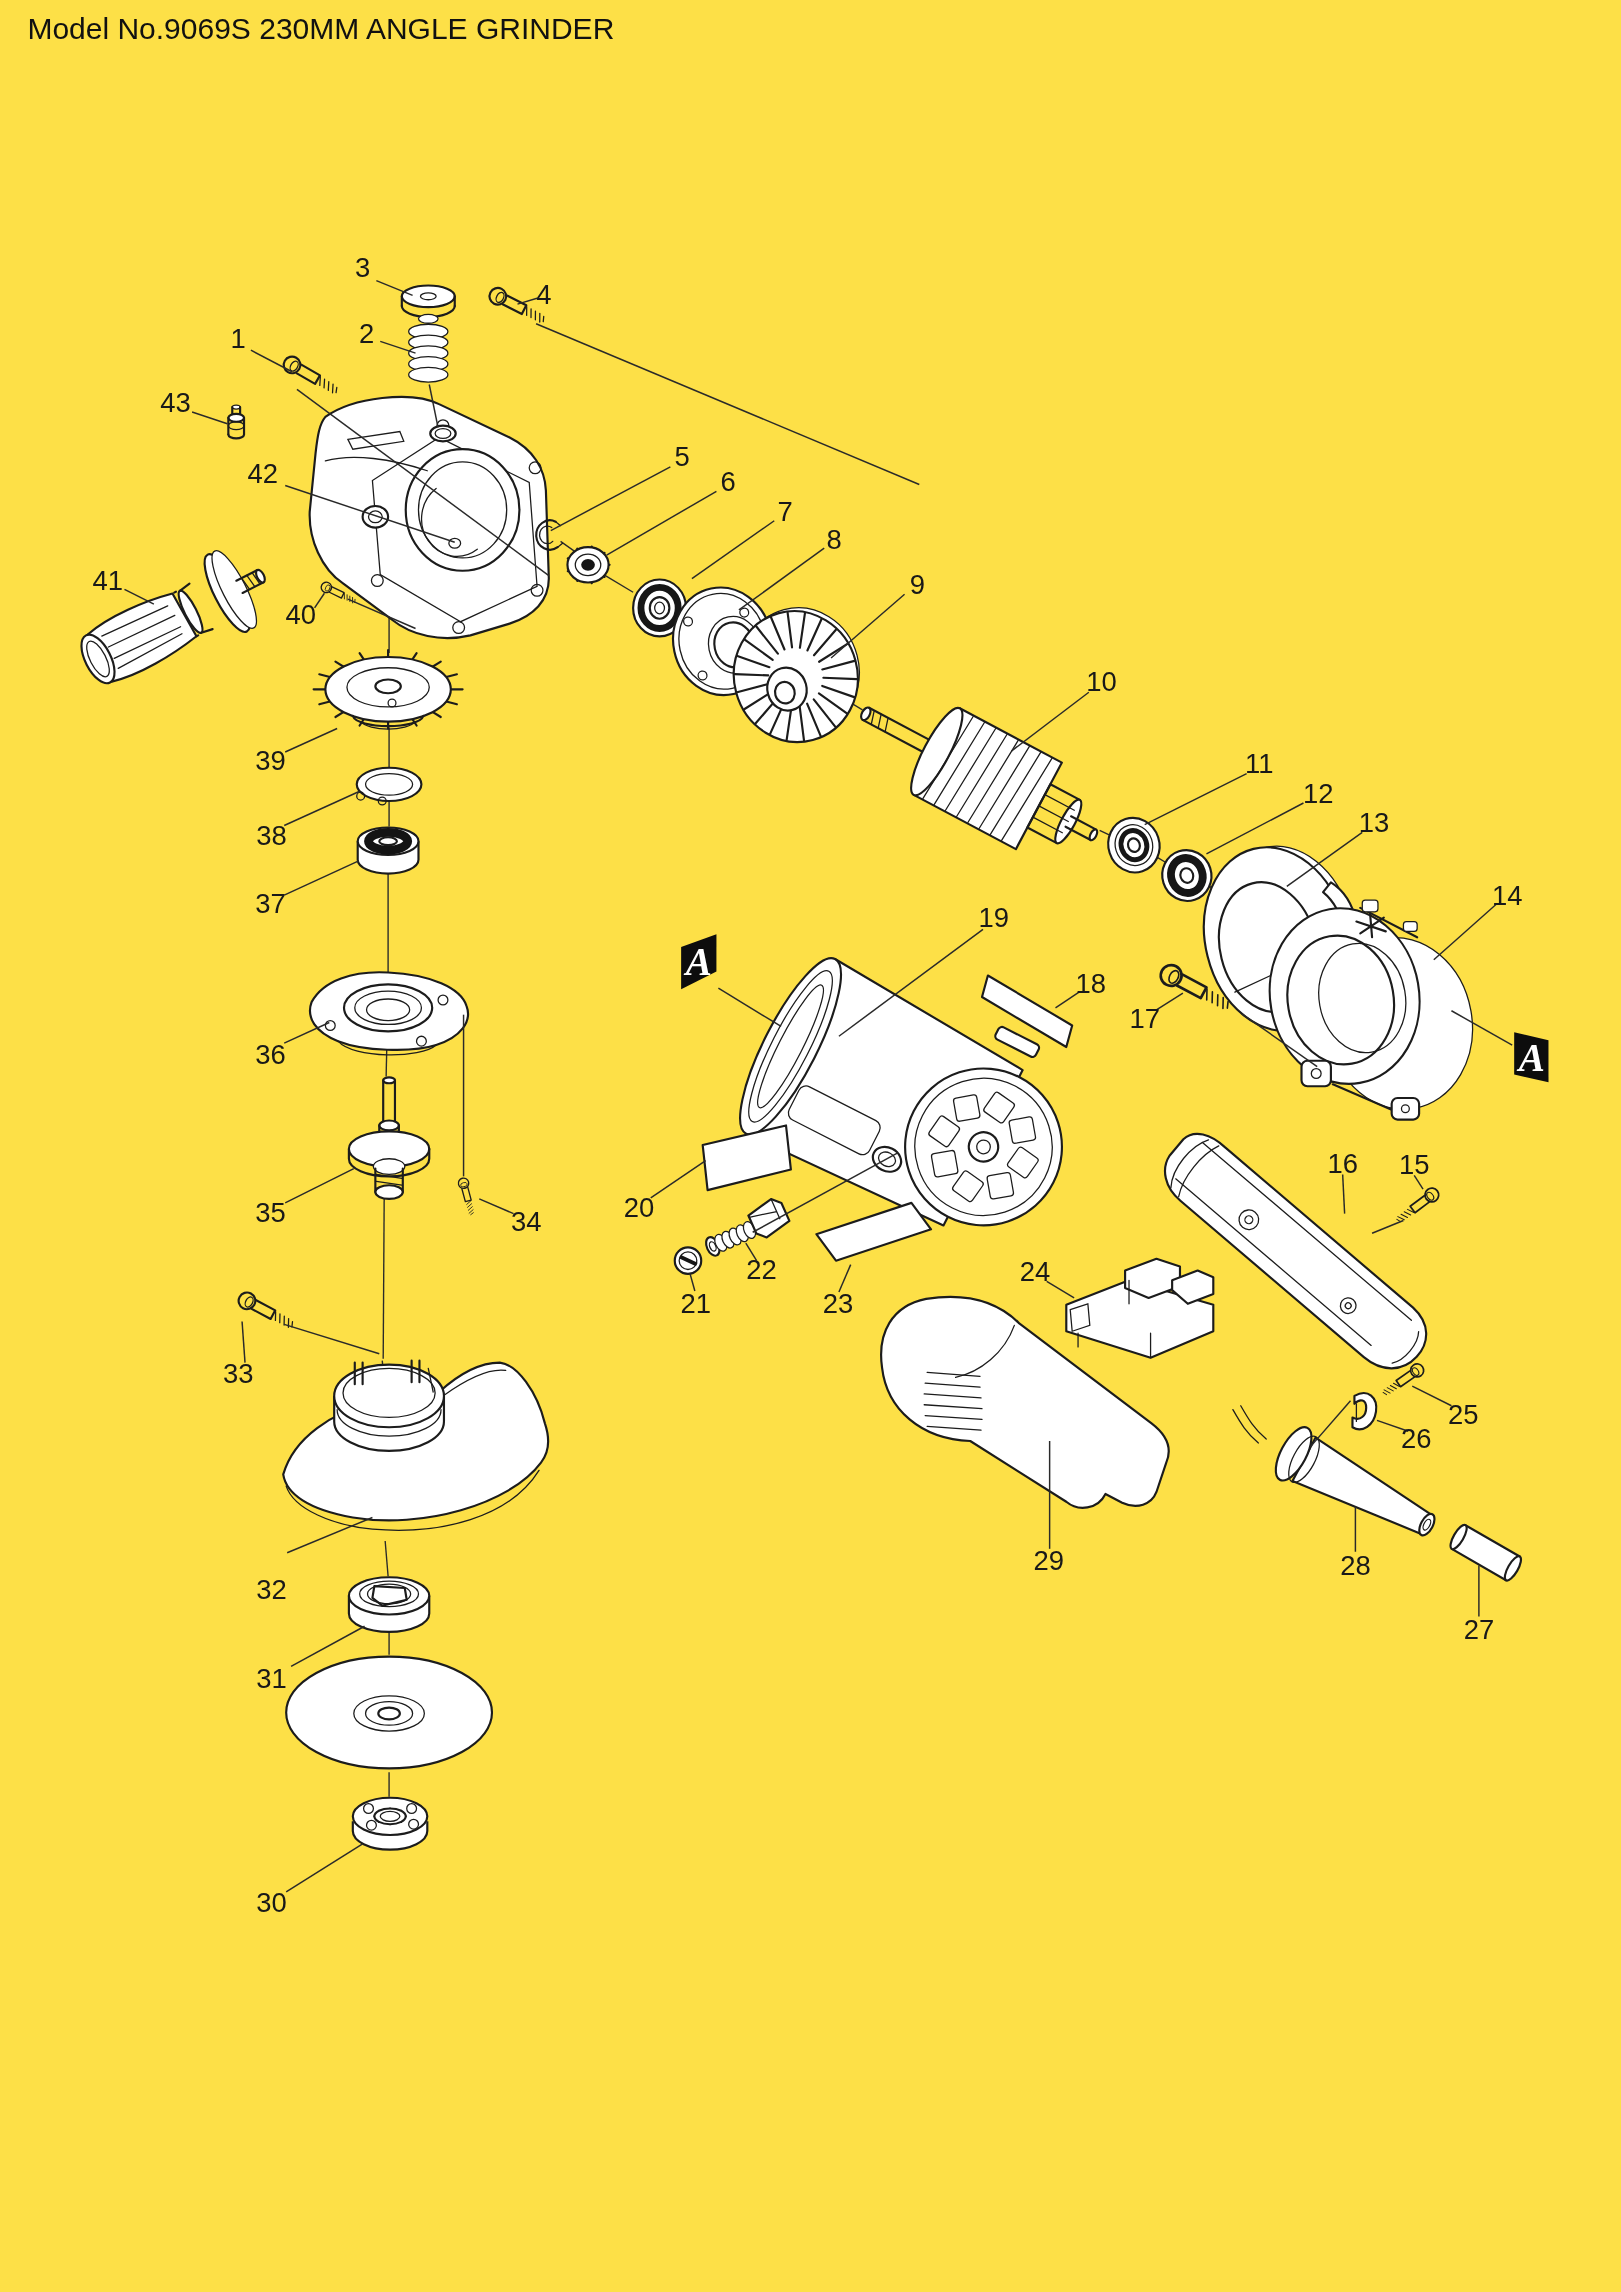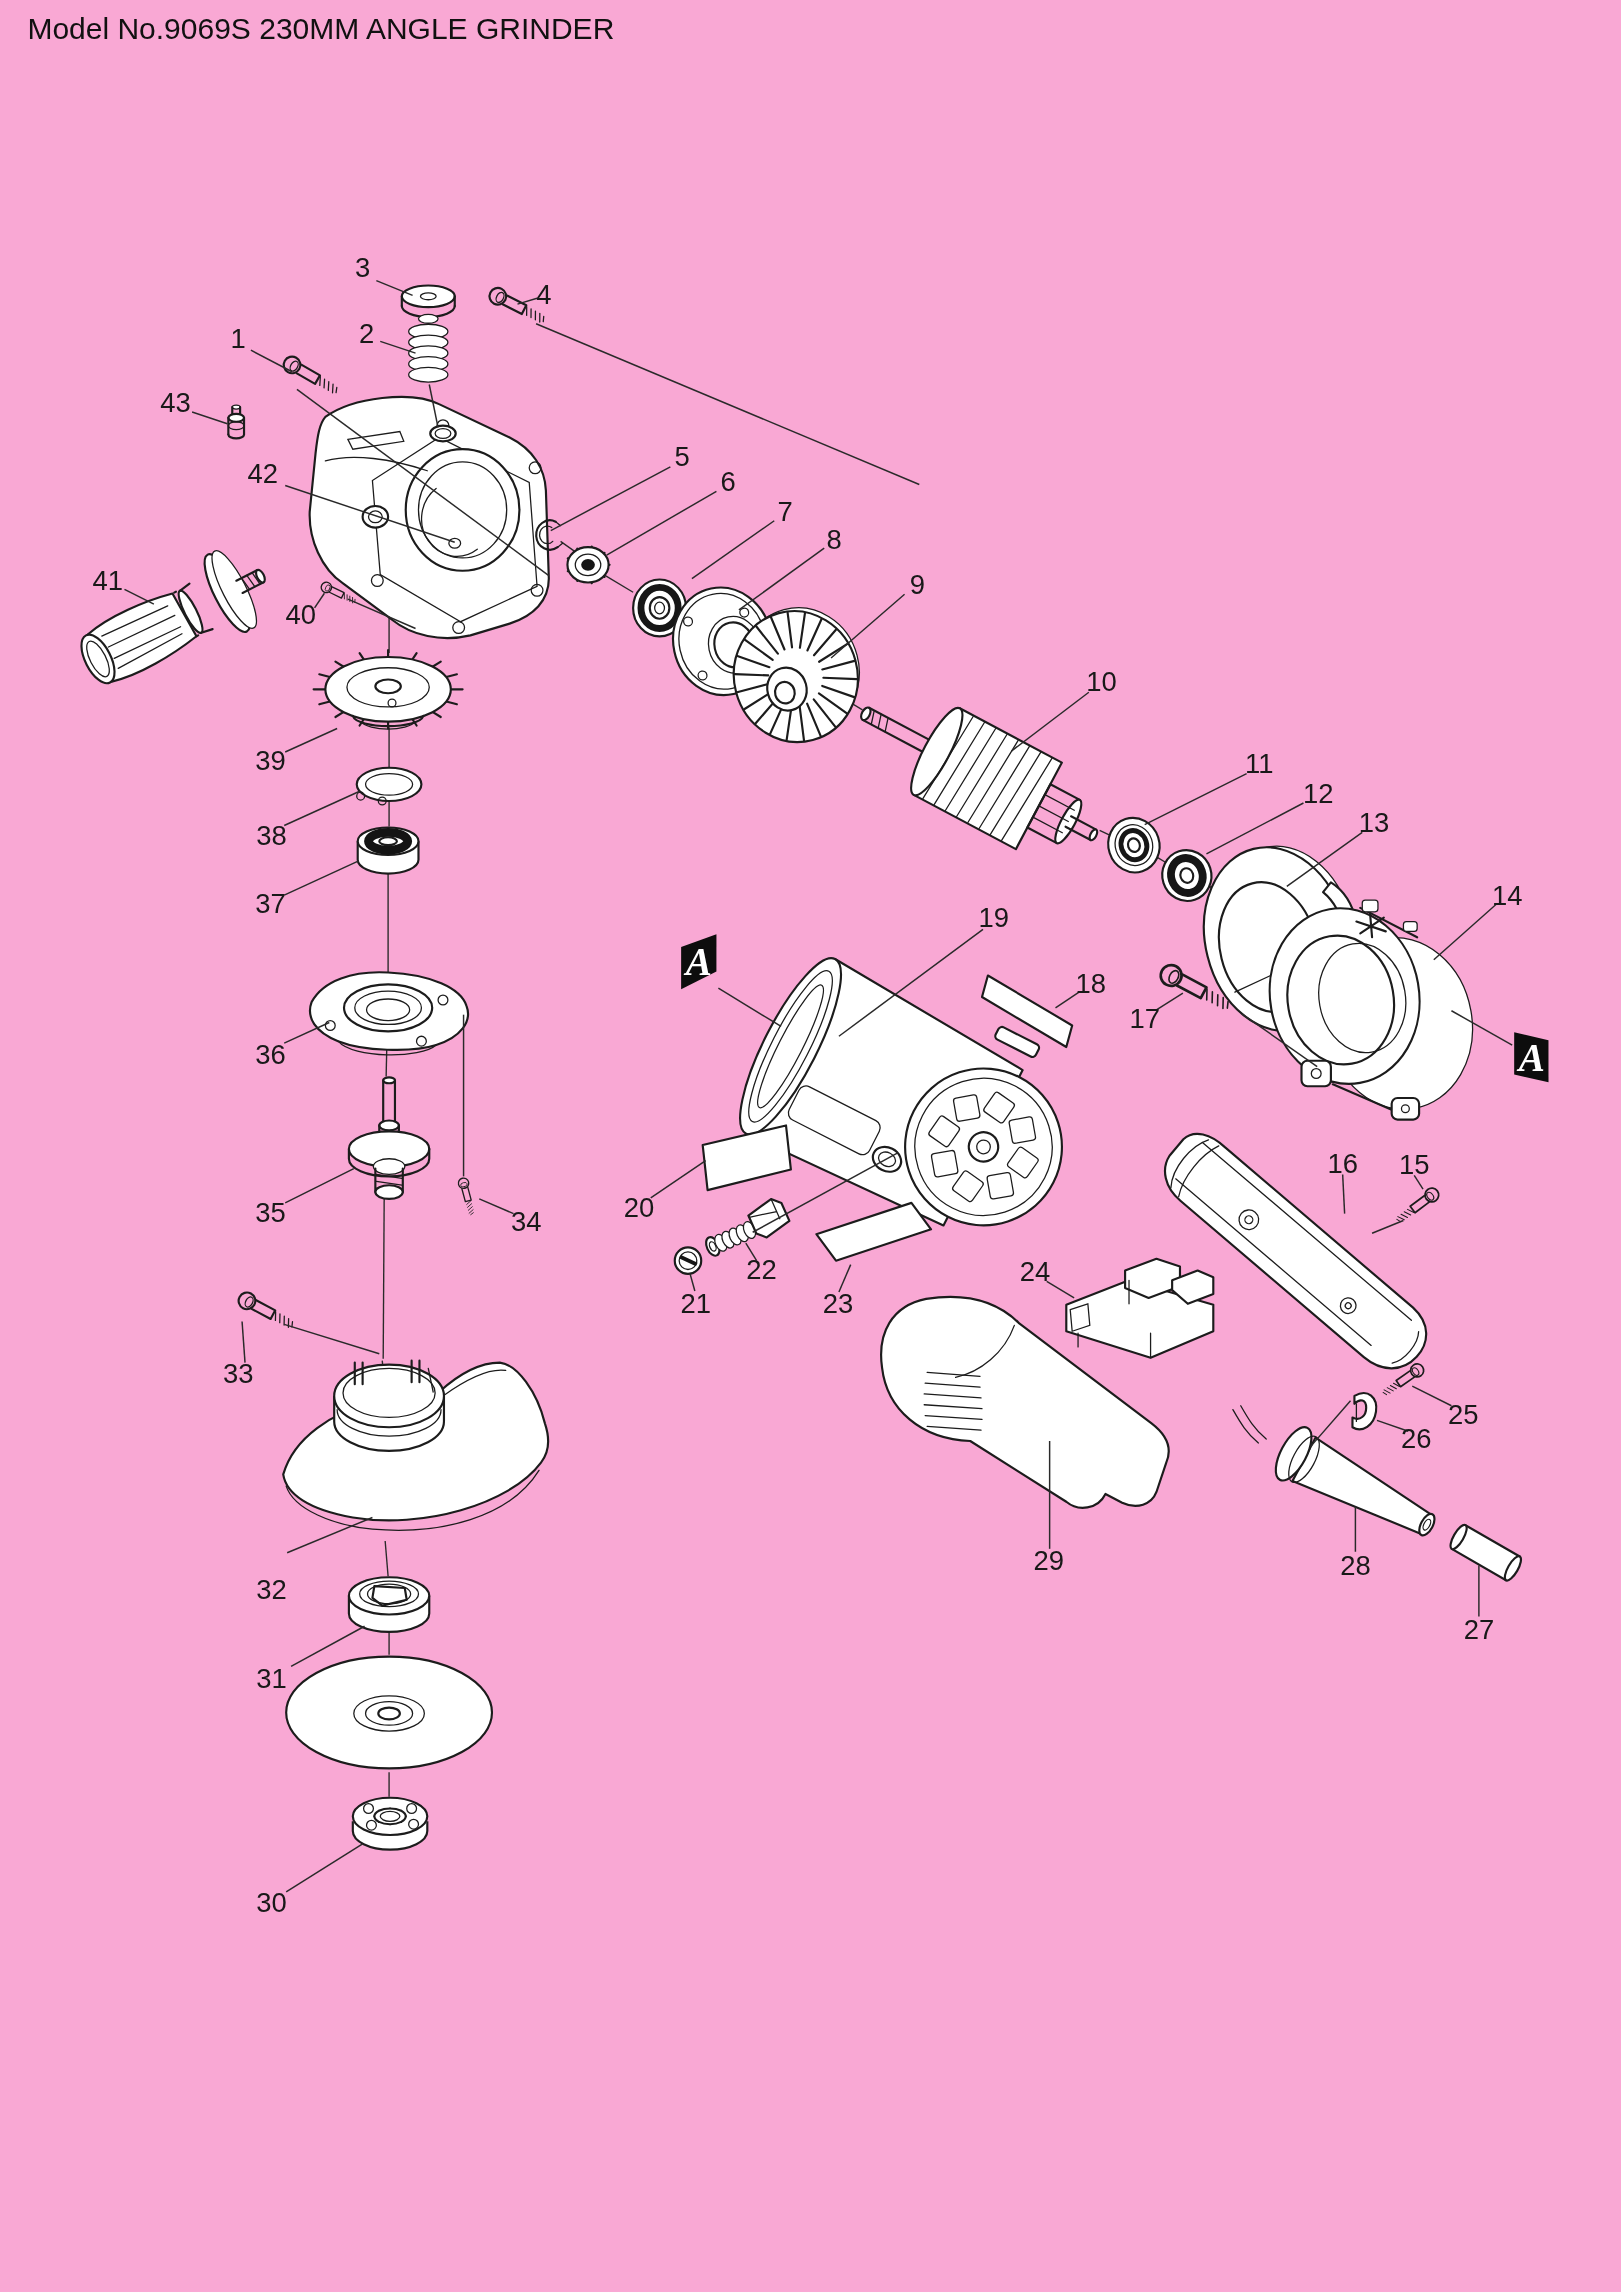--- a/index.html
+++ b/index.html
@@ -1,16 +1,16 @@
 <!DOCTYPE html>
 <html><head>
 <meta charset="utf-8">
 <style>
   html,body{margin:0;padding:0;background:#fff;}
-  #page{position:relative;width:1621px;height:2293px;background:#f9a8d4;overflow:hidden;
+  #page{position:relative;width:1621px;height:2293px;background:#fde047;overflow:hidden;
         font-family:"Liberation Sans",sans-serif;}
   #diagram-title{position:absolute;left:27.4px;top:11.8px;font-size:30px;color:#111;
         letter-spacing:0px;white-space:nowrap;}
   svg{position:absolute;left:0;top:0;}
   .ln{fill:none;stroke:#1c1c1c;stroke-width:2.2;stroke-linecap:round;stroke-linejoin:round;}
   .lnw{fill:#ffffff;stroke:#1c1c1c;stroke-width:2.2;stroke-linejoin:round;}
   .thin{fill:none;stroke:#1c1c1c;stroke-width:1.3;stroke-linecap:round;}
   .thinw{fill:#ffffff;stroke:#1c1c1c;stroke-width:1.3;}
   .dark{fill:#161616;stroke:none;}
   .leader{stroke:#2a2a2a;stroke-width:1.5;fill:none;}

